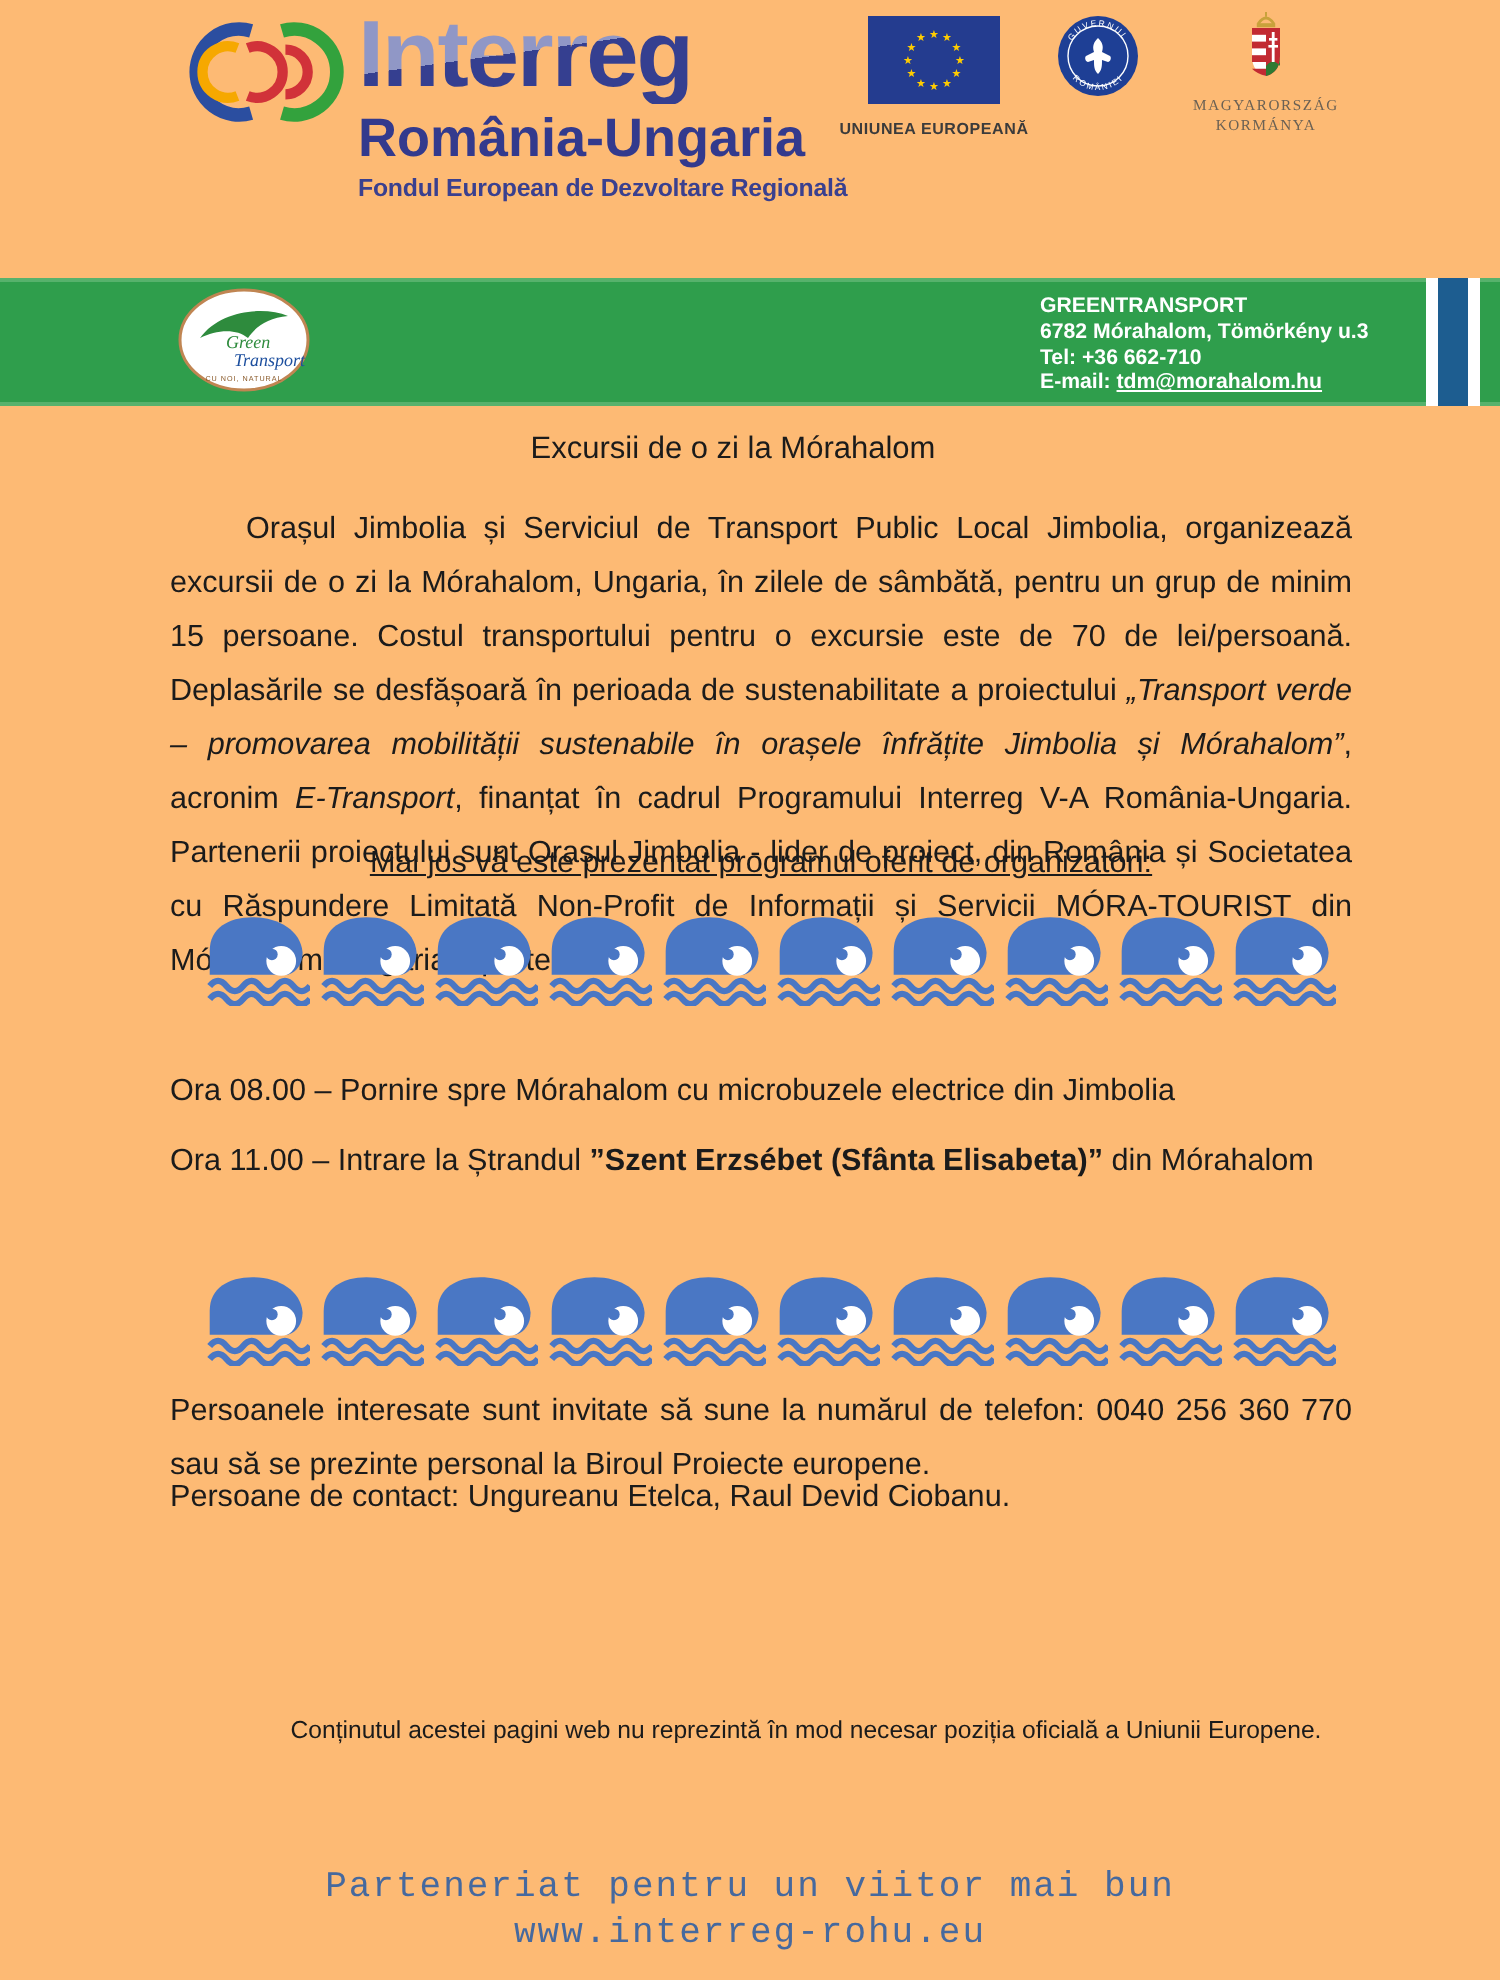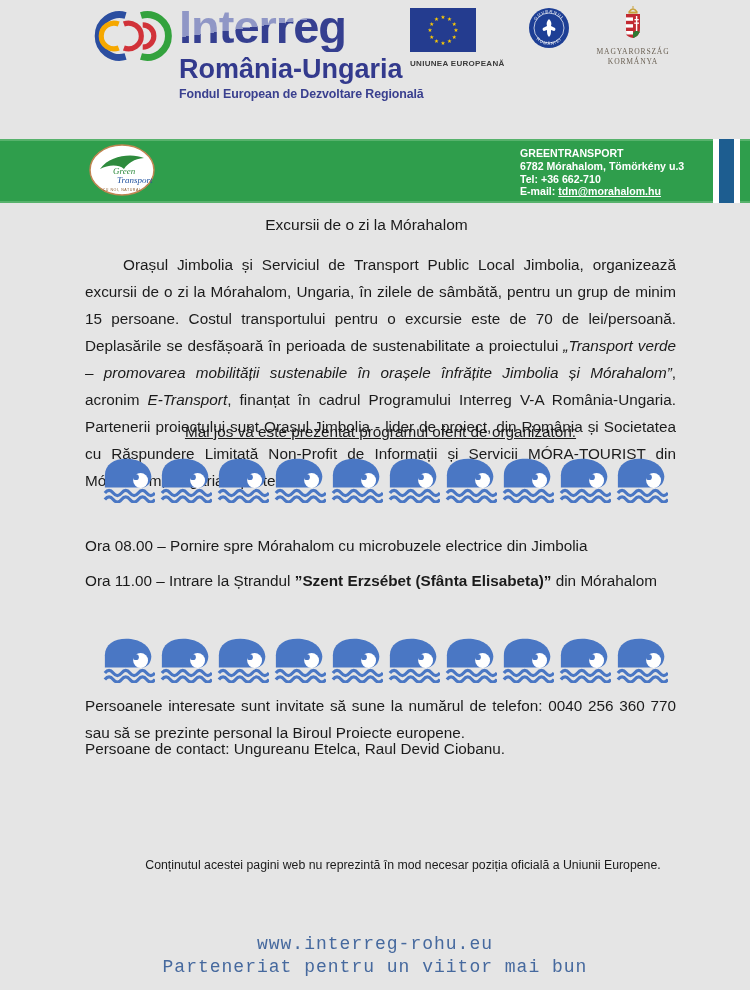--- a/index.html
+++ b/index.html
@@ -1,30 +1,30 @@
 <!DOCTYPE html>
 <html style="--banner_green: #2f9e4c; --banner_light: #57b26c; --stripe_blue: #1d5d90; --interreg_navy: #333a8d; --eu_navy: #243c8f; --star_gold: #ffcc00; --footer_blue: #46699e;"><head>
 <meta charset="utf-8">
 <style>
   html,body{margin:0;padding:0;background:#ffffff;}
-  .page{position:relative;width:750px;height:990px;background:#e5e5e5;overflow:hidden;
+  .page{position:relative;width:750px;height:990px;background:#fdba74;overflow:hidden;
         font-family:"Liberation Sans",sans-serif;color:#1b1b1b;}
 
   
   .interreg-icon{position:absolute;left:86px;top:6px;}
   .interreg-text{position:absolute;left:179px;top:2px;line-height:1;}
   .wordmark{font-size:47px;font-weight:700;letter-spacing:-1px;color:#39428f;line-height:50px;}
   @supports ((-webkit-background-clip:text) or (background-clip:text)){
     .wordmark{background:linear-gradient(172deg,#9097c6 0%,#9097c6 42%,#353f90 42%,#353f90 100%);
       -webkit-background-clip:text;background-clip:text;color:transparent;}
   }
   .program{font-size:27px;font-weight:700;color:#333a8d;line-height:30px;margin-top:2px;}
   .tagline{font-size:12.4px;font-weight:700;color:#3a408f;margin-top:4px;letter-spacing:-0.1px;}
 
-  .eu-block{position:absolute;left:410px;top:8px;width:114px;text-align:left;}
+  .eu-block{position:absolute;left:410px;top:8px;width:114px;text-align:center;}
   .eu-label{font-size:8px;font-weight:700;color:#3b3b3b;letter-spacing:0.3px;margin-top:3px;}
 
   .gov-ro{position:absolute;left:528px;top:7px;}
   .gov-hu{position:absolute;left:578px;top:6px;width:110px;text-align:center;}
   .gov-hu-label{font-family:"Liberation Serif",serif;font-size:7.6px;color:#6b6154;
                 letter-spacing:0.8px;line-height:9.5px;margin-top:3px;}
 
   
   .banner{position:absolute;left:0;top:139px;width:750px;height:64px;
     background:linear-gradient(var(--banner_light,#57b26c) 0 2px,
@@ -321,17 +321,17 @@
   <path d="M2,45 Q6.5,39.5 11,45 T20,45 T29,45 T38,45 T47,45 T56,45" fill="none" stroke="#4a77c4" stroke-width="3.4"></path>
         </svg></span>
     </div>
 
   <div class="p2">Persoanele interesate sunt invitate să sune la numărul de telefon: 0040 256 360 770 sau să se prezinte personal la Biroul Proiecte europene.</div>
   <div class="contact-line">Persoane de contact: Ungureanu Etelca, Raul Devid Ciobanu.</div>
 
   <div class="disclaimer">Conținutul acestei pagini web nu reprezintă în mod necesar poziția oficială a Uniunii Europene.</div>
 
   <div class="footer">
+    <div>Parteneriat pentru un viitor mai bun</div>
     <div><a href="#">www.interreg-rohu.eu</a></div>
-    <div>Parteneriat pentru un viitor mai bun</div>
   </div>
 
 </div>
 
 </body></html>

